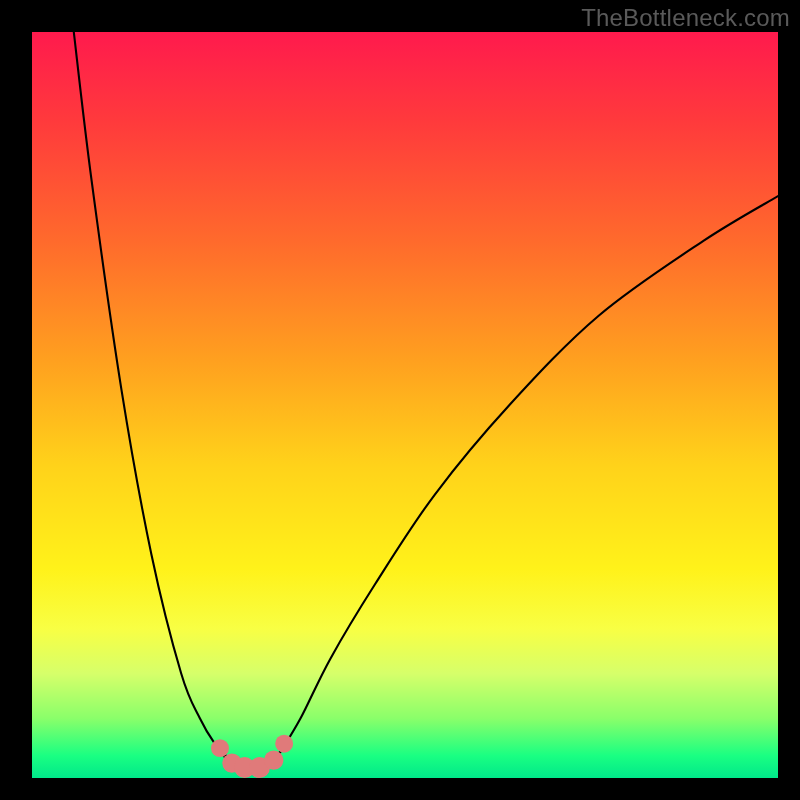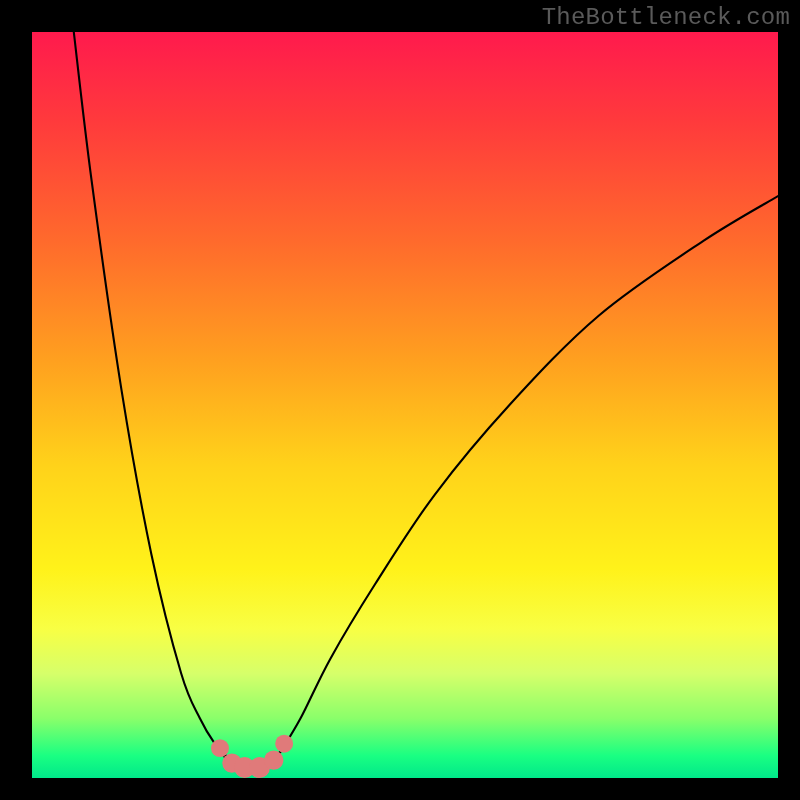--- a/index.html
+++ b/index.html
@@ -34,21 +34,21 @@
       #f8ff44 80%,
       #d6ff6a 86%,
       #8aff6a 92%,
       #1aff82 97%,
       #00e88a 100%);
   }
   .watermark {
     position: absolute;
     top: 4px;
     right: 10px;
-    font-family: Liberation Mono, monospace;
+    font-family: Liberation Sans, sans-serif;
     font-size: 24px;
     font-weight: 500;
     color: #5a5a5a;
     letter-spacing: 0.2px;
   }
   svg.curve {
     position: absolute;
     left: 0;
     top: 0;
     width: 746px;

